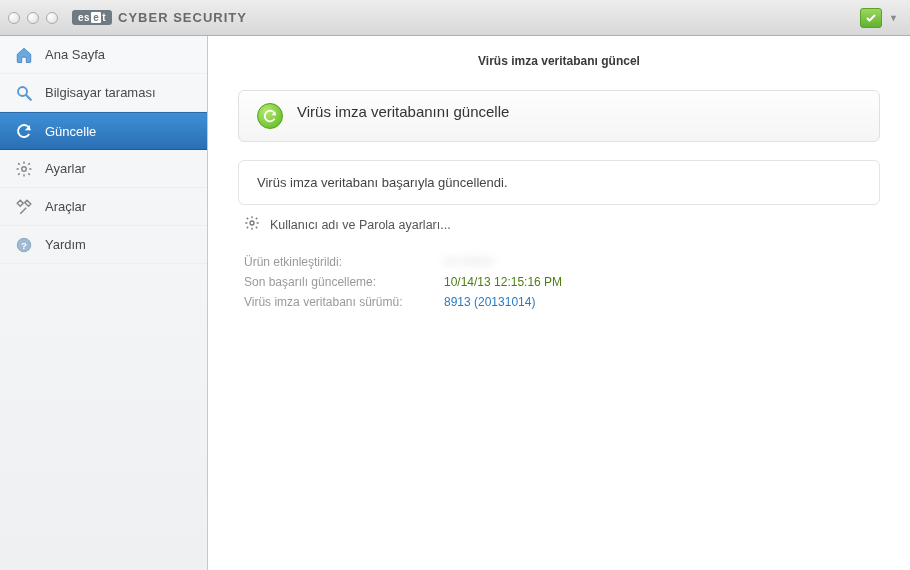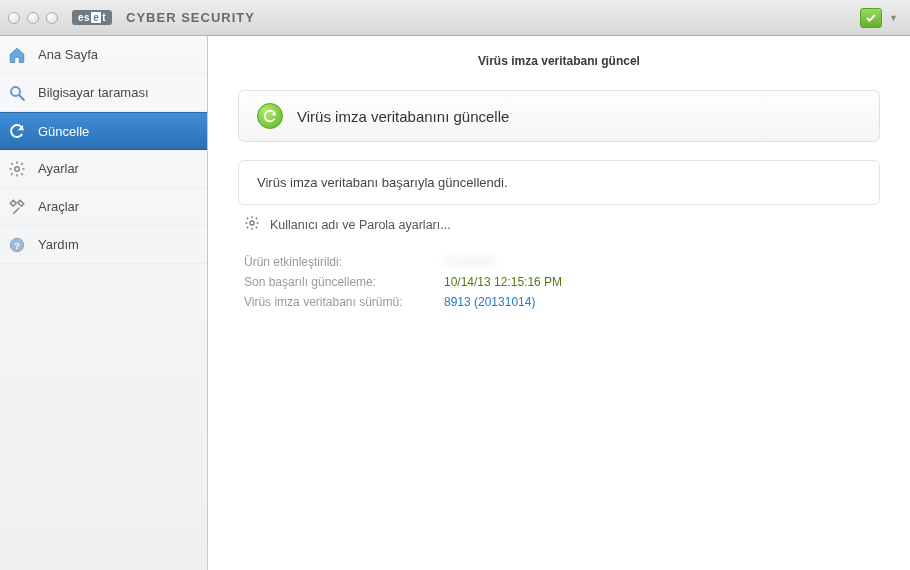--- a/index.html
+++ b/index.html
@@ -34,21 +34,21 @@
       width: 12px;
       height: 12px;
       border-radius: 50%;
       border: 1px solid #aaa;
       background: radial-gradient(circle at 30% 30%, #fff, #ddd);
     }
     
     .brand {
       display: flex;
       align-items: center;
-      gap: 14px;
+      gap: 6px;
       color: #6a6a6a;
       font-weight: 600;
       letter-spacing: 1px;
     }
     
     .brand-logo {
       display: inline-flex;
       align-items: center;
       padding: 2px 6px;
       background: #6f7a83;
@@ -93,21 +93,21 @@
     .sidebar {
       width: 208px;
       background: linear-gradient(to bottom, #f7f8f9, #eef0f2);
       border-right: 1px solid #c6c8ca;
     }
     
     .sidebar-item {
       display: flex;
       align-items: center;
       height: 38px;
-      padding: 0 7px;
+      padding: 0 14px;
       gap: 11px;
       color: #4a4a4a;
       cursor: pointer;
       border-bottom: 1px solid rgba(0,0,0,0.03);
     }
     
     .sidebar-item.active {
       background: linear-gradient(to bottom, #3f8fd6, #2a6fb5);
       color: #fff;
       border-top: 1px solid #2a6aa9;
@@ -145,21 +145,21 @@
     .content-body {
       padding: 0 30px;
     }
     
     .update-card {
       border: 1px solid #e0e0e0;
       border-radius: 6px;
       background: linear-gradient(to bottom,#fefefe,#f5f5f5);
       padding: 12px 18px;
       display:flex;
-      align-items:center;
+      align-items:flex-start;
       gap: 14px;
       margin-bottom: 18px;
       cursor:pointer;
     }
     
     .update-icon {
       width: 26px;
       height: 26px;
       border-radius: 50%;
       background: radial-gradient(circle at 35% 30%, #b3e96b, #5bb51f);

